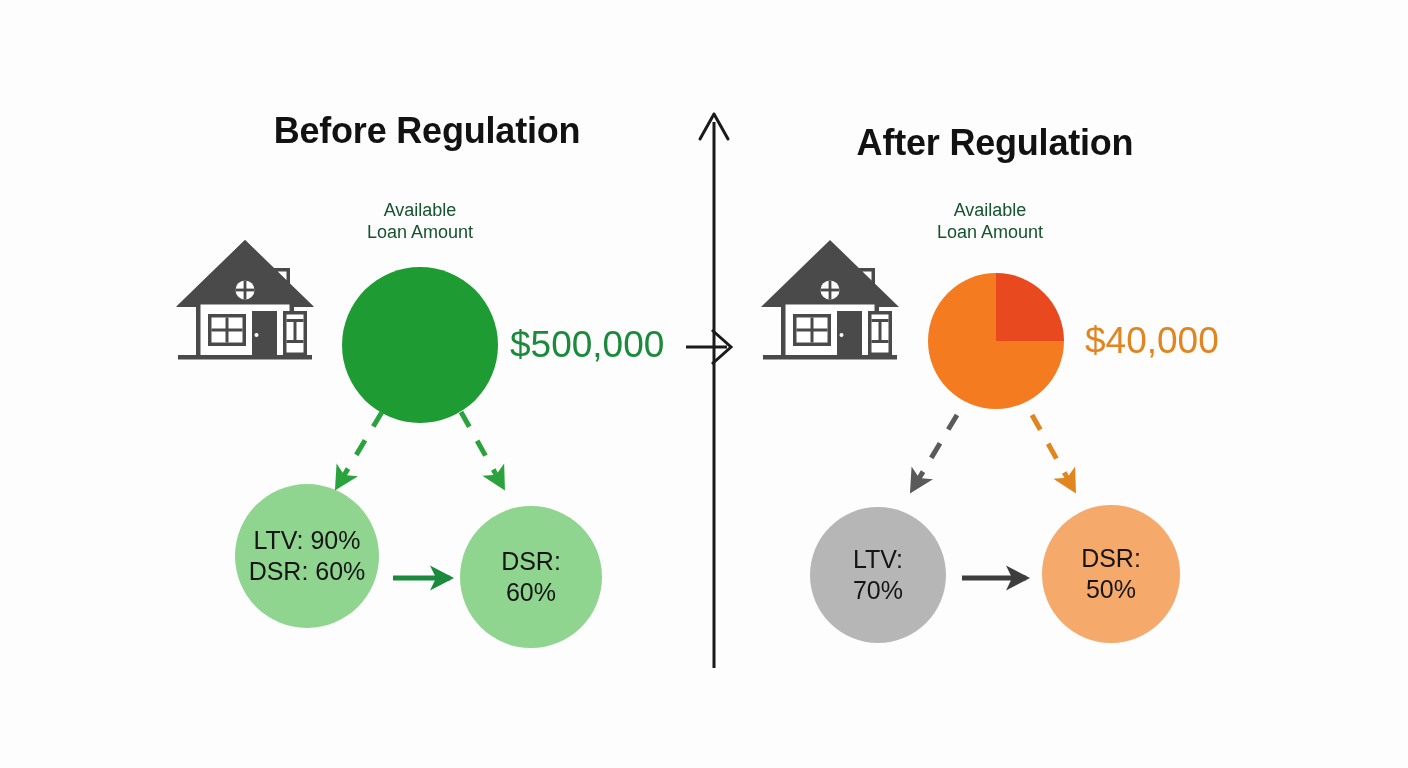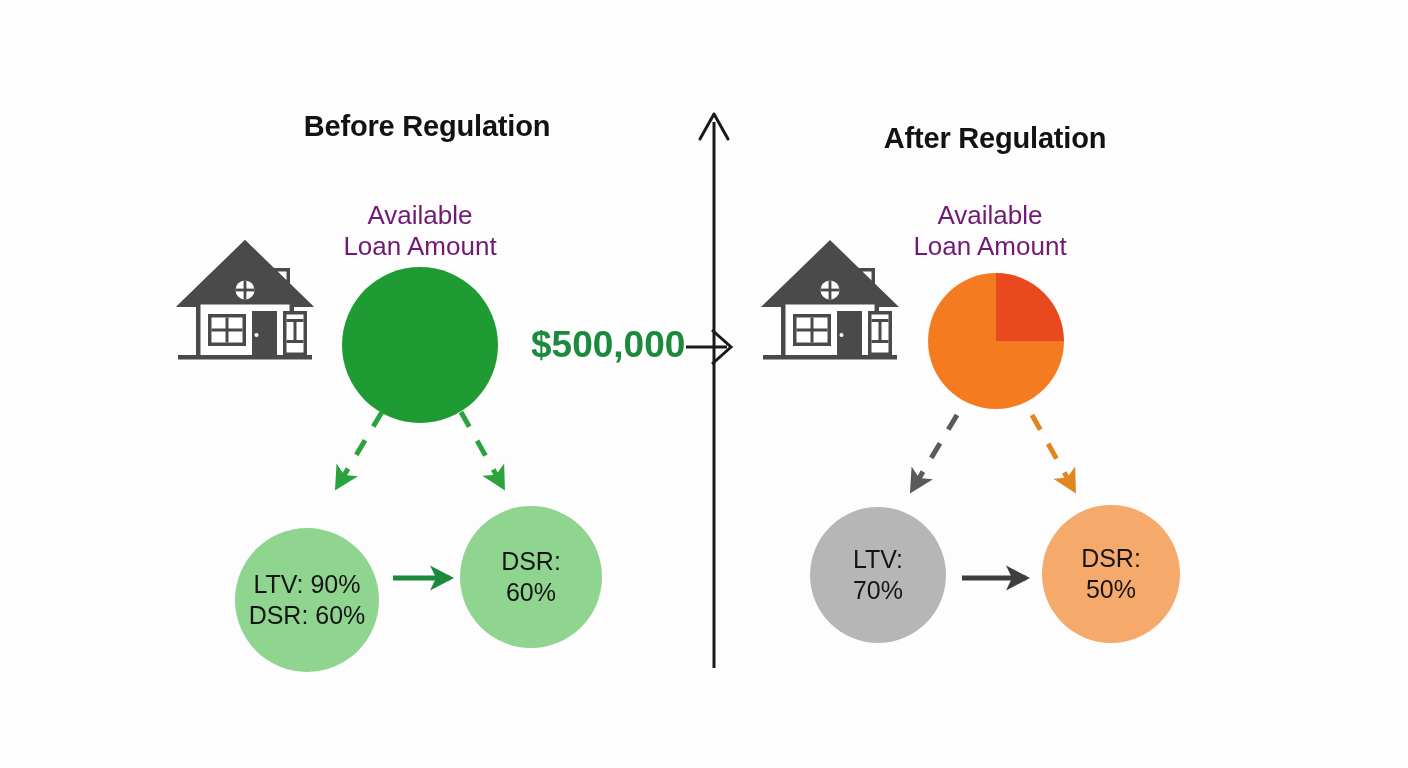--- a/index.html
+++ b/index.html
@@ -12,34 +12,34 @@
     width: 1408px;
     height: 768px;
     background: #fdfdfd;
     overflow: hidden;
     font-family: "Liberation Sans", sans-serif;
   }
   .abs { position: absolute; }
 
   
   .panel-title {
-    font-size: 29px;
+    font-size: 36px;
     font-weight: bold;
     color: #121212;
     text-align: center;
     letter-spacing: -0.2px;
     white-space: nowrap;
   }
   #title-before { left: 227px; top: 110px; width: 400px; }
   #title-after  { left: 795px; top: 122px; width: 400px; }
 
   
   .caption {
-    font-size: 26px;
-    color: #701a75;
+    font-size: 18px;
+    color: #14532d;
     text-align: center;
     line-height: 1.2;
     white-space: nowrap;
   }
   #caption-before { left: 270px; top: 200px; width: 300px; }
   #caption-after  { left: 840px; top: 200px; width: 300px; }
 
   
   .house-icon { width: 150px; height: 150px; }
   #house-before { left: 170px; top: 228px; }
@@ -55,41 +55,40 @@
   #pie-chart {
     left: 928px; top: 273px;
     width: 136px; height: 136px;
     border-radius: 50%;
     background: conic-gradient(from 0deg, #e8491e 0deg 90deg, #f47b20 90deg 360deg);
   }
 
   
   .amount {
     font-size: 37px;
-    font-weight: bold;
+    font-weight: normal;
     white-space: nowrap;
-    margin-left: 21px;
   }
   #amount-before { left: 510px; top: 324px; color: #1b8a3c; }
   #amount-after  { left: 1085px; top: 320px; color: #e0851f; }
 
   
   .ratio-circle {
     border-radius: 50%;
     display: flex;
     align-items: center;
     justify-content: center;
     text-align: center;
     color: #151515;
     line-height: 1.25;
     font-size: 25px;
     white-space: pre-line;
   }
   #ratio-ltv-before {
-    left: 235px; top: 528px; width: 144px; height: 144px;
+    left: 235px; top: 484px; width: 144px; height: 144px;
     background: #8fd48f;
   }
   #ratio-dsr-before {
     left: 460px; top: 506px; width: 142px; height: 142px;
     background: #8fd48f;
   }
   #ratio-ltv-after {
     left: 810px; top: 507px; width: 136px; height: 136px;
     background: #b6b6b6;
     text-align: right;
@@ -182,20 +181,21 @@
       <rect x="123.5" y="91" width="3" height="24" fill="#4a4a4a"></rect>
       <rect x="8" y="127" width="134" height="4.5" fill="#4a4a4a"></rect>
     </g>
   </svg>
 
   <div class="abs" id="green-circle"></div>
 
   <div class="abs" id="pie-chart"></div>
 
   <div class="abs amount" id="amount-before">$500,000</div>
+  <div class="abs amount" id="amount-after">$40,000</div>
 
   <div class="abs ratio-circle" id="ratio-ltv-before">LTV: 90%
 DSR: 60%</div>
   <div class="abs ratio-circle" id="ratio-dsr-before">DSR:
 60%</div>
   <div class="abs ratio-circle" id="ratio-ltv-after">LTV:
 70%</div>
   <div class="abs ratio-circle" id="ratio-dsr-after">DSR:
 50%</div>
 

